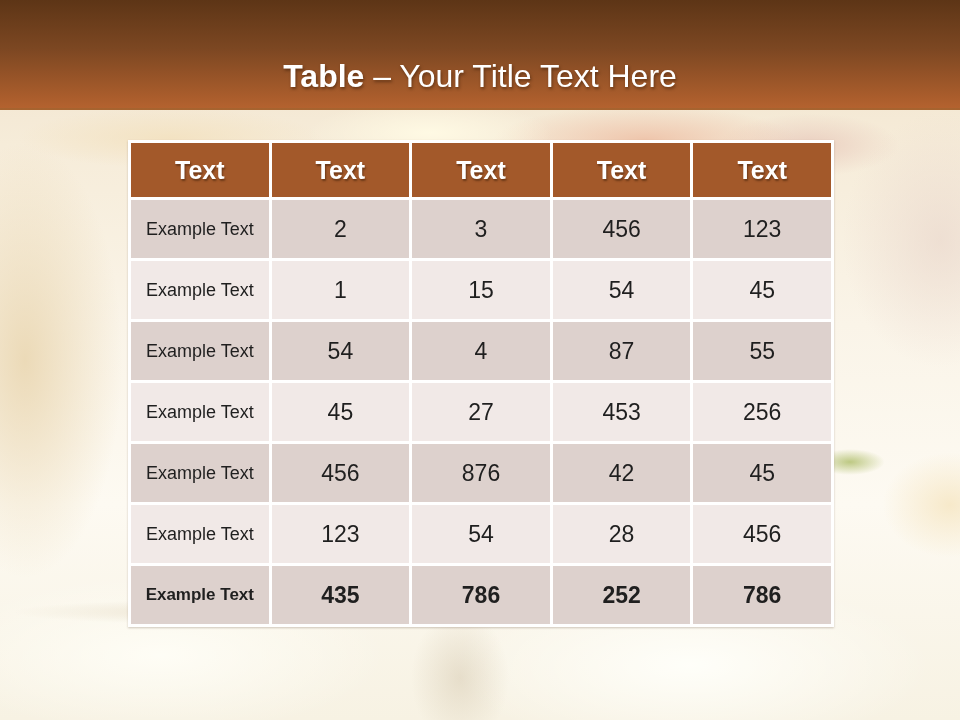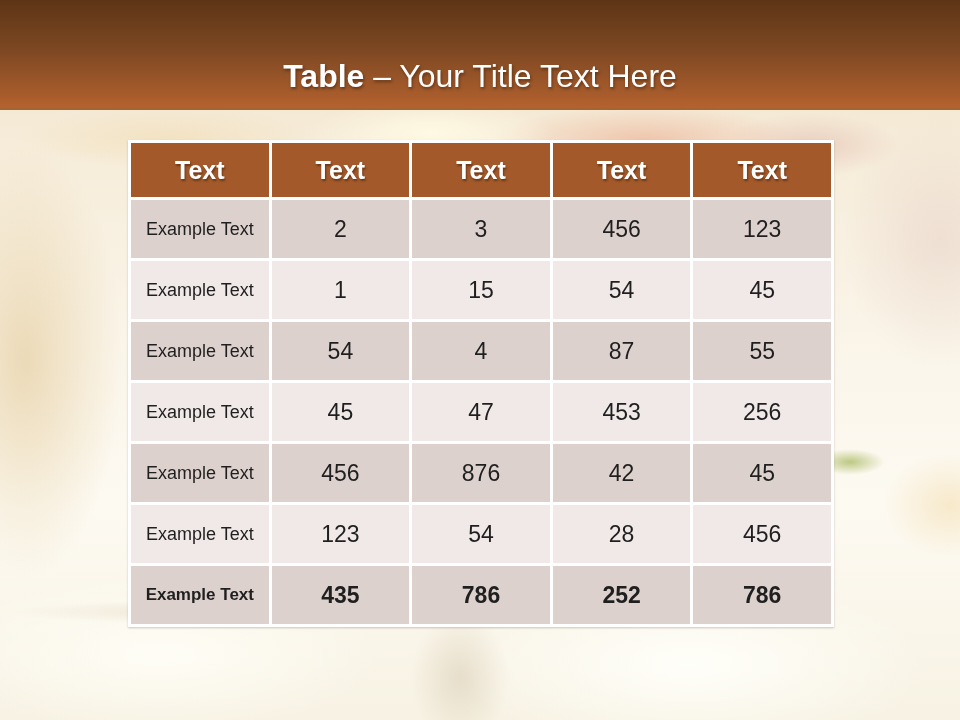--- a/index.html
+++ b/index.html
@@ -106,21 +106,21 @@
         <tr>
           <td class="label-cell">Example Text</td>
           <td class="value-cell">54</td>
           <td class="value-cell">4</td>
           <td class="value-cell">87</td>
           <td class="value-cell">55</td>
         </tr>
         <tr>
           <td class="label-cell">Example Text</td>
           <td class="value-cell">45</td>
-          <td class="value-cell">47</td>
+          <td class="value-cell">27</td>
           <td class="value-cell">453</td>
           <td class="value-cell">256</td>
         </tr>
         <tr>
           <td class="label-cell">Example Text</td>
           <td class="value-cell">456</td>
           <td class="value-cell">876</td>
           <td class="value-cell">42</td>
           <td class="value-cell">45</td>
         </tr>

